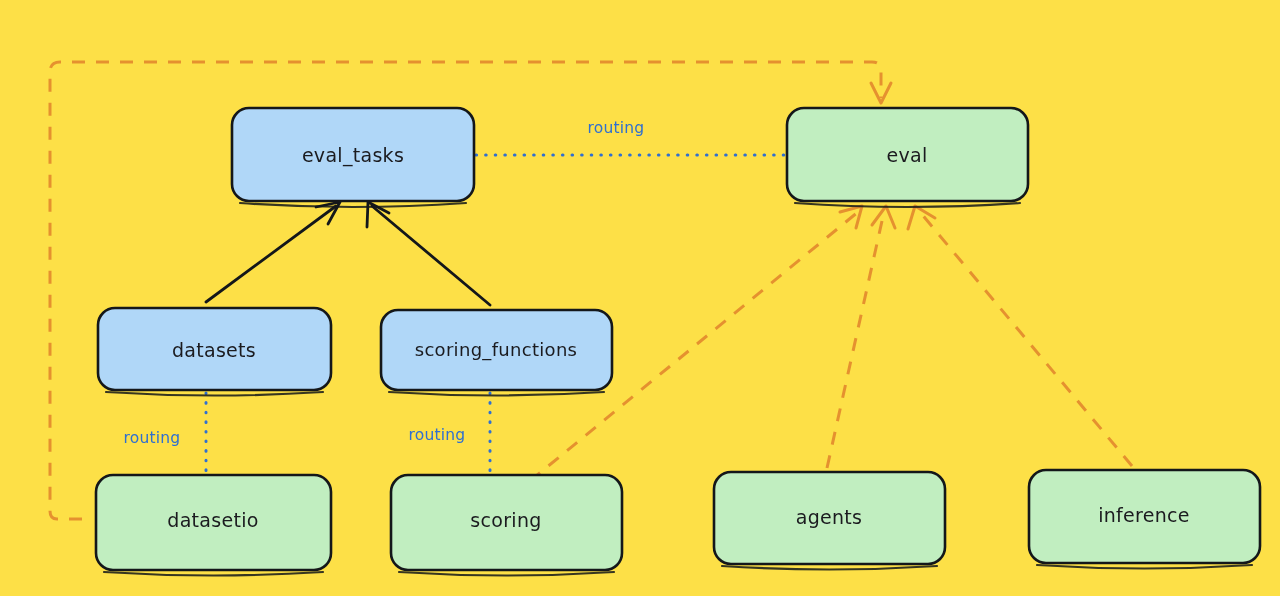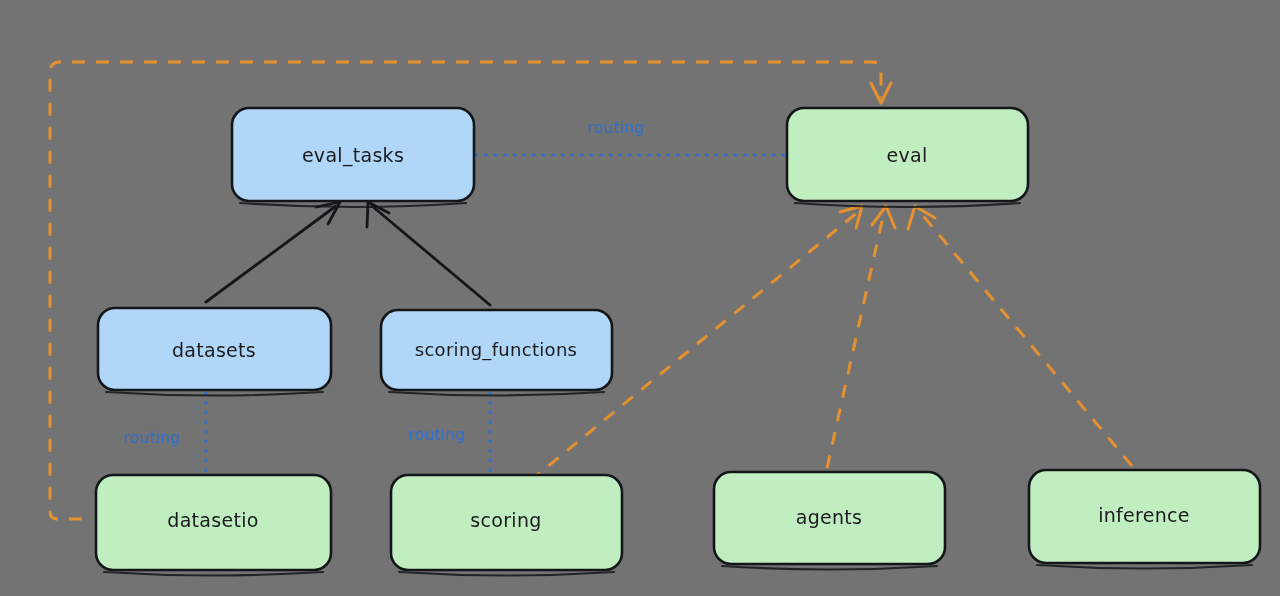--- a/index.html
+++ b/index.html
@@ -7,21 +7,21 @@
     padding: 0;
     background: #ffffff;
   }
   body {
     font-family: "DejaVu Sans", sans-serif;
   }
   #canvas {
     position: relative;
     width: 1280px;
     height: 596px;
-    background: #737373;
+    background: #fde047;
     overflow: hidden;
   }
   #diagram-svg {
     position: absolute;
     left: 0;
     top: 0;
     width: 1280px;
     height: 596px;
   }
   .node-label {

